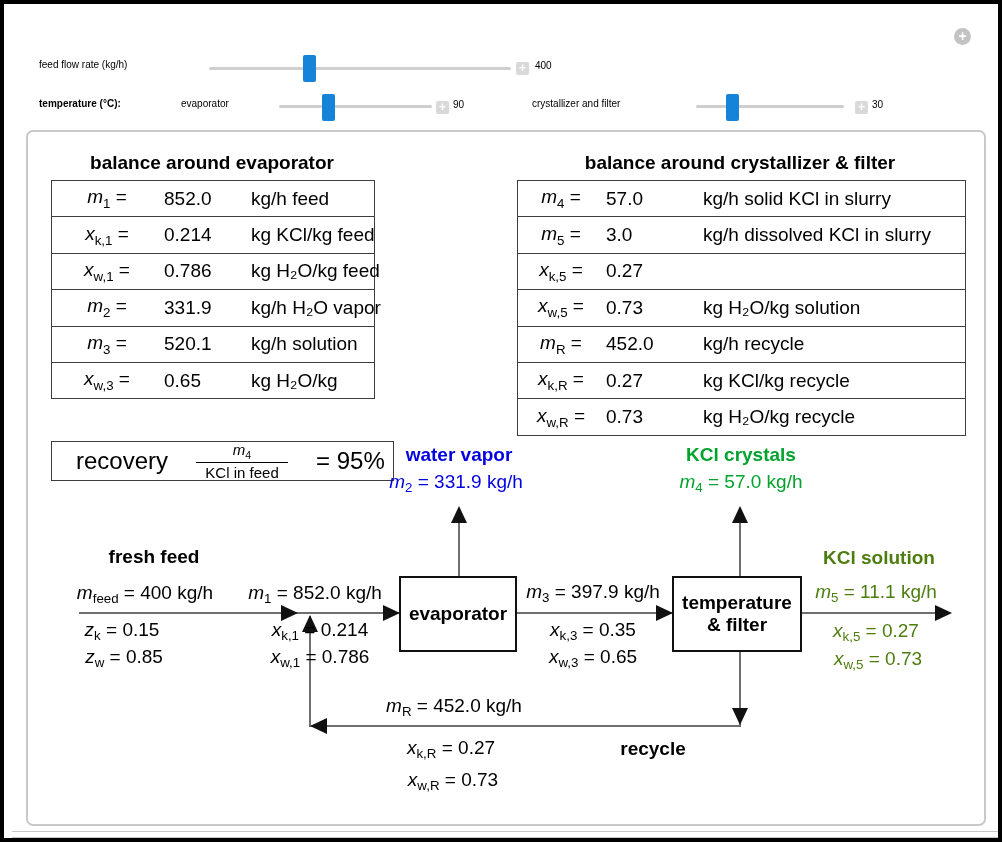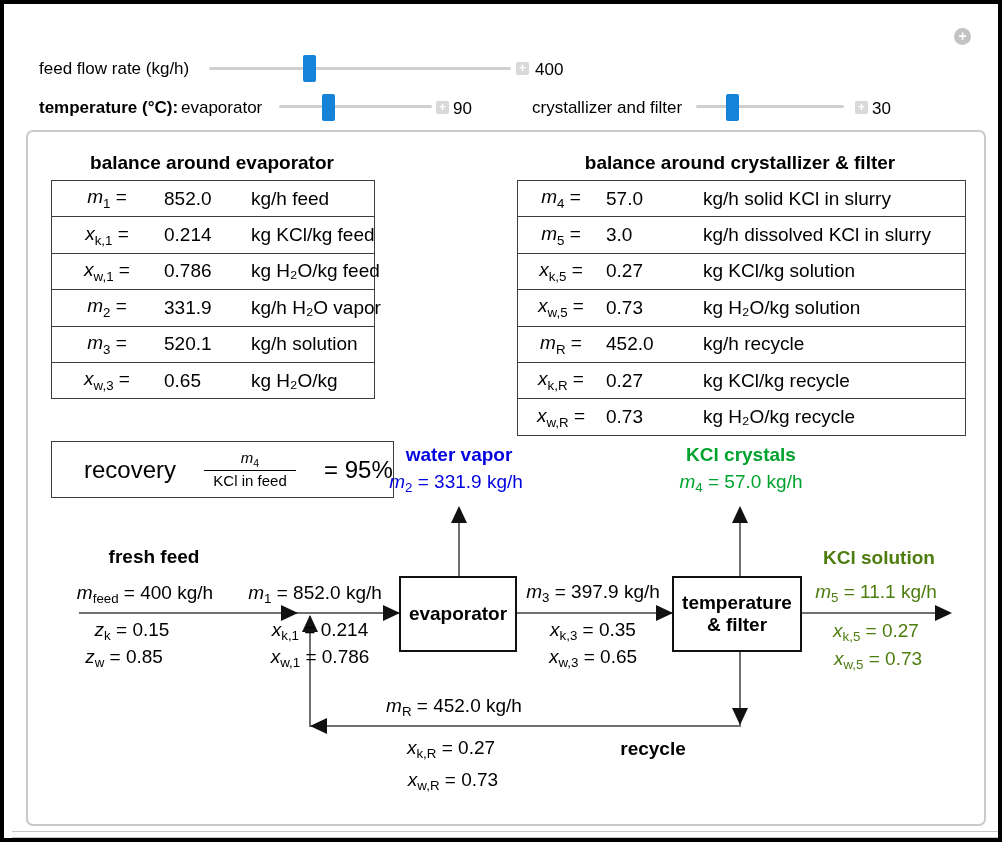--- a/index.html
+++ b/index.html
@@ -1,20 +1,20 @@
 <!DOCTYPE html>
 <html><head>
 <meta charset="utf-8">
 <style>
   html,body{margin:0;padding:0;background:#fff;}
   #frame{position:relative;width:1002px;height:842px;box-sizing:border-box;border:4px solid #000;
          background:#fff;font-family:"Liberation Sans",sans-serif;color:#000;overflow:hidden;}
   .bold{font-weight:bold;}
   
-  .ctl-label{position:absolute;font-size:17px;white-space:nowrap;}
+  .ctl-label{position:absolute;font-size:10px;white-space:nowrap;}
   .track{position:absolute;height:3px;background:#cfcfcf;border-radius:2px;}
   .thumb{position:absolute;width:13px;height:27px;background:#1584d8;border-radius:2px;cursor:pointer;}
   .plusbox{position:absolute;width:13px;height:13px;background:#d9d9d9;border-radius:2px;color:#fff;
            font-size:12px;line-height:13px;text-align:center;font-weight:bold;cursor:pointer;}
   .plus-circle{position:absolute;left:950px;top:24px;width:17px;height:17px;border-radius:50%;
            background:#c3c3c3;color:#fff;text-align:center;line-height:16px;font-size:14px;font-weight:bold;cursor:pointer;}
   
   .panel{position:absolute;left:22px;top:126px;width:956px;height:692px;border:2px solid #c9c9c9;
          border-radius:7px;background:#fff;}
   .bottom-groove{position:absolute;left:8px;top:827px;width:986px;height:5px;
@@ -27,22 +27,22 @@
   .tbl-left{width:322px;}
   .tbl-left .trow{grid-template-columns:112px 82px 1fr;}
   .tbl-right{width:447px;}
   .tbl-right .trow{grid-template-columns:88px 92px 1fr;}
   .tlabel{text-align:center;white-space:nowrap;padding-right:2px;}
   .tval{text-align:left;white-space:nowrap;}
   .tunit{text-align:left;padding-left:5px;white-space:nowrap;}
   .var{font-style:italic;}
   sub{font-size:0.7em;}
   
-  .recovery-box{position:absolute;left:47px;top:437px;width:343px;height:57px;border:1.6px solid #3d3d3d;
-         display:flex;align-items:center;gap:28px;padding-left:32px;box-sizing:border-box;background:#fff;}
+  .recovery-box{position:absolute;left:47px;top:437px;width:343px;height:40px;border:1.6px solid #3d3d3d;
+         display:flex;align-items:center;gap:28px;padding-left:24px;box-sizing:border-box;background:#fff;}
   .rec-label{font-size:24px;}
   .frac{display:flex;flex-direction:column;align-items:center;font-size:15px;line-height:1.15;}
   .frac-bar{width:92px;height:0;border-top:1.8px solid #000;margin:1px 0;}
   .rec-result{font-size:24px;}
   
   .dlabel{position:absolute;font-size:19px;white-space:nowrap;transform:translate(-50%,-50%);}
   .dtitle{position:absolute;font-size:19px;font-weight:bold;white-space:nowrap;transform:translate(-50%,-50%);}
   .c-blue{color:#0202e0;}
   .c-green{color:#00a32d;}
   .c-purple{color:#4d7c0f;}
@@ -127,21 +127,20 @@
       <span class="tunit">kg/h solid KCl in slurry</span>
     </div>
     <div class="trow">
       <span class="tlabel"><span class="var">m</span><sub>5</sub>&nbsp;<span>=</span></span>
       <span class="tval">3.0</span>
       <span class="tunit">kg/h dissolved KCl in slurry</span>
     </div>
     <div class="trow">
       <span class="tlabel"><span class="var">x</span><sub>k,5</sub>&nbsp;<span>=</span></span>
       <span class="tval">0.27</span>
-      <span class="tunit">kg KCl/kg solution</span>
     </div>
     <div class="trow">
       <span class="tlabel"><span class="var">x</span><sub>w,5</sub>&nbsp;<span>=</span></span>
       <span class="tval">0.73</span>
       <span class="tunit">kg H₂O/kg solution</span>
     </div>
     <div class="trow">
       <span class="tlabel"><span class="var">m</span><sub>R</sub>&nbsp;<span>=</span></span>
       <span class="tval">452.0</span>
       <span class="tunit">kg/h recycle</span>
@@ -192,21 +191,21 @@
   </div>
   <div class="pbox" style="left:668px;top:572px;width:130px;height:76px;">
     <span>temperature</span>
     <span>&amp; filter</span>
   </div>
 
   <div class="dtitle" style="left:150px;top:553px;">fresh feed</div>
   <div class="dlabel" style="left:141px;top:590px;">
     <span class="var">m</span><sub>feed</sub> <span>= 400 kg/h</span>
   </div>
-  <div class="dlabel" style="left:128px;top:627px;text-align:right;">
+  <div class="dlabel" style="left:118px;top:627px;text-align:right;">
     <span class="var">z</span><sub>k</sub> <span>= 0.15</span>
   </div>
   <div class="dlabel" style="left:120px;top:654px;">
     <span class="var">z</span><sub>w</sub> <span>= 0.85</span>
   </div>
 
   <div class="dlabel" style="left:311px;top:590px;">
     <span class="var">m</span><sub>1</sub> <span>= 852.0 kg/h</span>
   </div>
   <div class="dlabel" style="left:316px;top:627px;">

